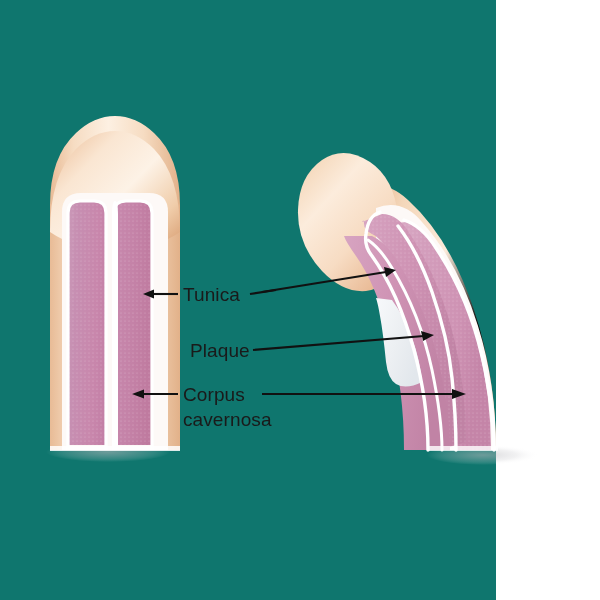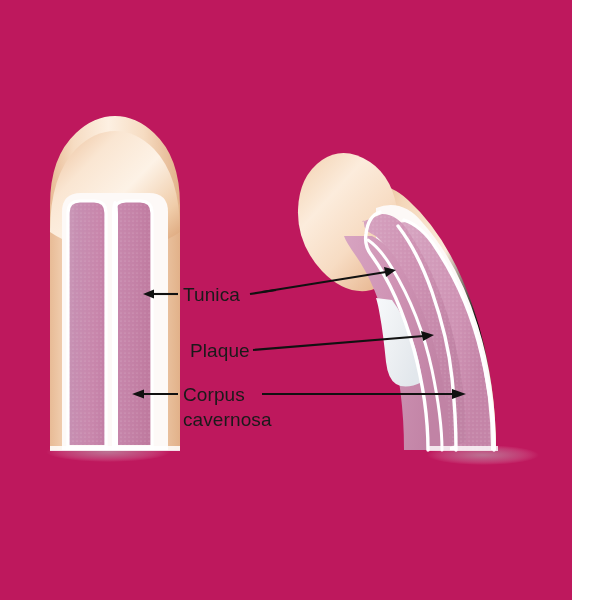--- a/index.html
+++ b/index.html
@@ -8,23 +8,23 @@
     background: #ffffff;
   }
   body {
     width: 600px;
     height: 600px;
     font-family: "Liberation Sans", sans-serif;
     overflow: hidden;
   }
   #figure-root {
     position: relative;
-    width: 572px;
+    width: 496px;
     height: 600px;
-    background: #be185d;
+    background: #0f766e;
   }
   svg.diagram {
     position: absolute;
     left: 0;
     top: 0;
     width: 600px;
     height: 600px;
     display: block;
   }
   .label-text {

